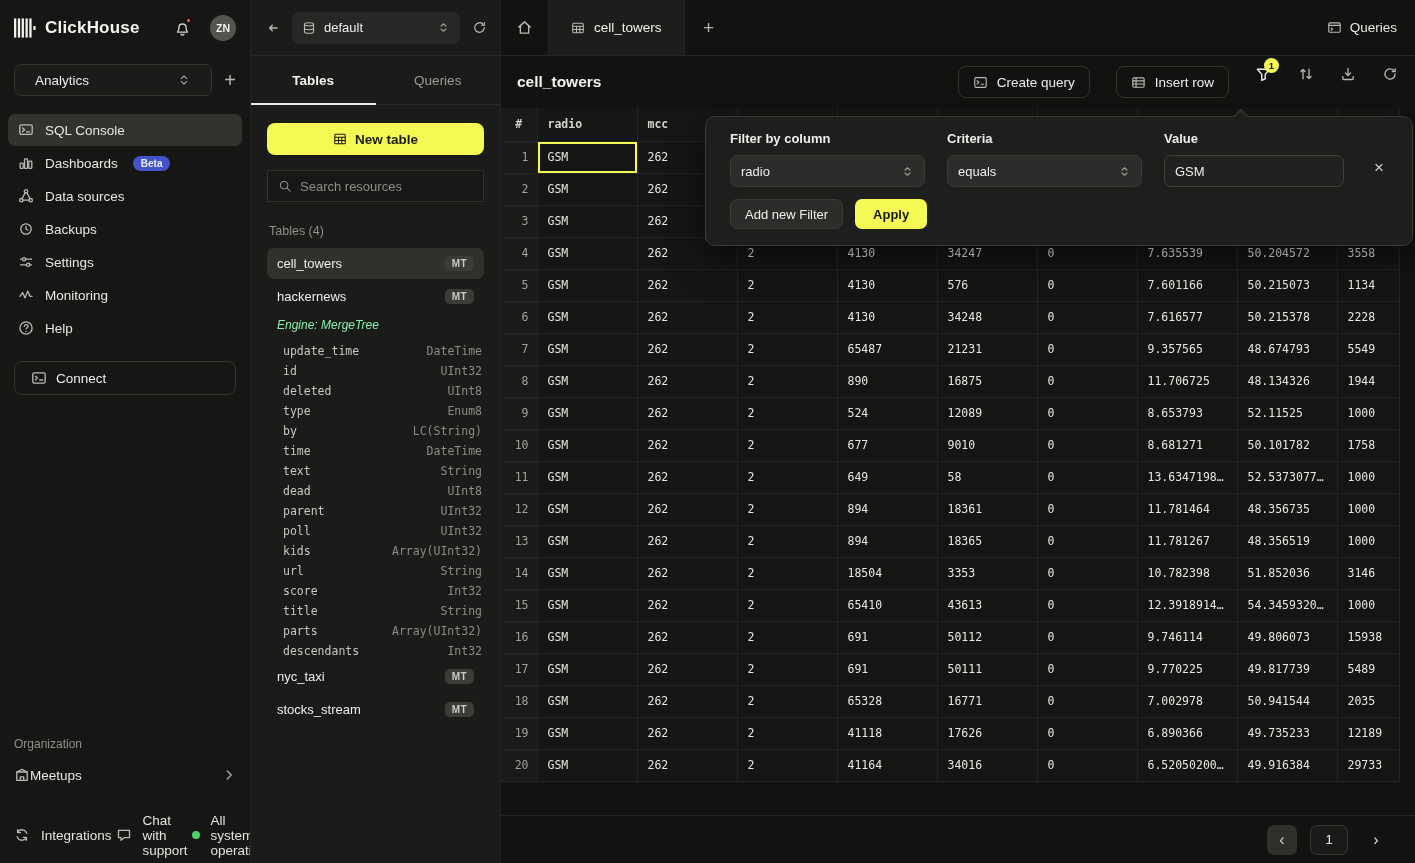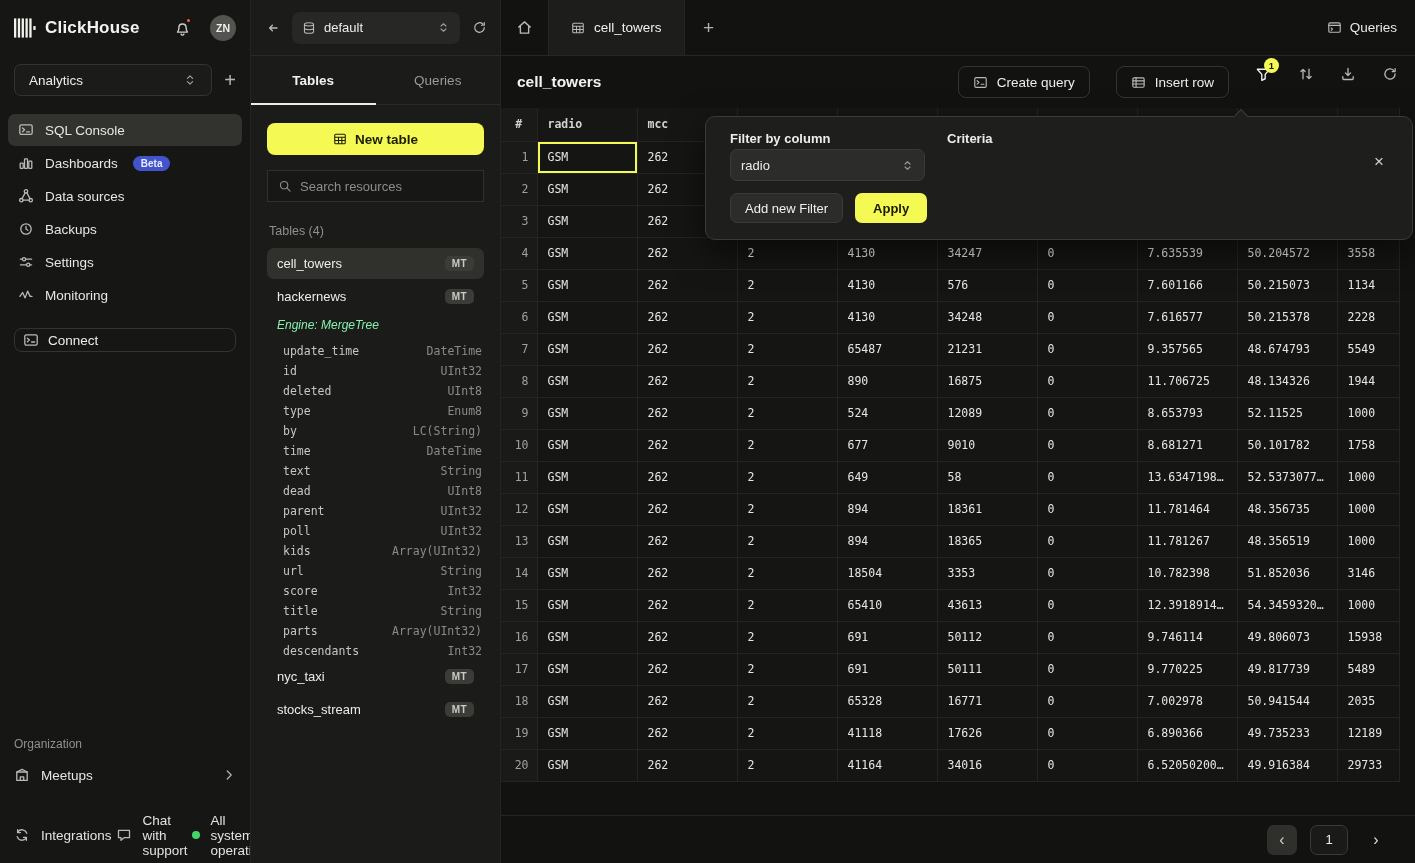--- a/index.html
+++ b/index.html
@@ -10,30 +10,30 @@
   svg { display:block; }
 
   
   .sidebar { width:250px; flex:0 0 250px; background:#161615; display:flex; flex-direction:column; }
   .sb-head { height:56px; display:flex; align-items:center; padding:4px 14px; gap:9px; }
   .brand { font-size:17px; font-weight:700; color:#f2f2ee; letter-spacing:.2px; margin-right:auto; }
   .bell { position:relative; color:#cfcfcb; }
   .bell .dot { position:absolute; top:-3px; right:-1px; width:7px; height:7px; border-radius:50%; background:#ff5c49; border:2px solid #161615; }
   .avatar { width:26px; height:26px; border-radius:50%; background:#53534f; color:#f0f0ec; font-size:10.5px; font-weight:700; display:flex; align-items:center; justify-content:center; margin-left:10px; }
   .ws-row { display:flex; align-items:center; gap:12px; padding:8px 14px 10px; }
-  .ws-select { flex:1; height:32px; border:1px solid #34342f; background:#1b1b1a; border-radius:7px; display:flex; align-items:center; justify-content:space-between; padding:0 14px; font-size:13.5px; color:#ececea; }
+  .ws-select { flex:1; height:32px; border:1px solid #34342f; background:#1b1b1a; border-radius:7px; display:flex; align-items:center; justify-content:space-between; padding:0 20px; font-size:13.5px; color:#ececea; }
   .ws-plus { color:#b5b5b1; font-size:20px; line-height:1; font-weight:400; }
   .sb-nav { padding:8px 8px 0; display:flex; flex-direction:column; gap:1px; }
   .nav-item { height:32px; display:flex; align-items:center; gap:11px; padding:0 10px; border-radius:7px; font-size:13.5px; color:#e6e6e2; }
   .nav-item.active { background:#32322f; }
   .beta-badge { margin-left:4px; background:#4353c9; color:#e8ebff; font-size:10px; font-weight:600; padding:2px 8px; border-radius:9px; }
-  .connect { margin:17px 14px 0; height:24px; border:1px solid #34342f; background:transparent; border-radius:8px; color:#ececea; font-size:13.5px; display:flex; align-items:center; gap:9px; padding:0 8px; font-family:inherit; }
+  .connect { margin:17px 14px 0; height:34px; border:1px solid #34342f; background:transparent; border-radius:8px; color:#ececea; font-size:13.5px; display:flex; align-items:center; gap:9px; padding:0 16px; font-family:inherit; }
   .sb-bottom { margin-top:auto; padding:0 14px; }
   .org-label { font-size:12px; color:#8f8f8b; margin-bottom:8px; }
-  .meetups { height:32px; display:flex; align-items:center; gap:11px; font-size:13.5px; color:#e6e6e2; }
+  .meetups { height:32px; display:flex; align-items:center; font-size:13.5px; color:#e6e6e2; }
   .meetups .chev { margin-left:auto; color:#b0b0ac; }
   .sb-footer { padding:30px 14px 14px; display:flex; flex-direction:row; gap:4px; }
   .footer-item { height:28px; display:flex; align-items:center; gap:11px; font-size:13.5px; color:#e2e2de; }
   .dot-green { width:8px; height:8px; border-radius:50%; background:#46d369; display:inline-block; }
 
   
   .explorer { width:250px; flex:0 0 250px; background:#1b1b1a; border-left:1px solid #242422; display:flex; flex-direction:column; }
   .exp-top { height:56px; border-bottom:1px solid #2a2a28; display:flex; align-items:center; gap:12px; padding:0 13px; }
   .db-select { flex:1; height:32px; background:#272725; border-radius:8px; display:flex; align-items:center; gap:8px; padding:0 10px; font-size:13px; color:#ececea; }
   .db-select .chevs { margin-left:auto; }
@@ -81,21 +81,21 @@
 
   .pager { height:48px; display:flex; align-items:center; justify-content:flex-end; gap:13px; padding:0 24px; border-top:1px solid #242422; }
   .pg-btn { width:30px; height:30px; border-radius:7px; border:none; display:flex; align-items:center; justify-content:center; color:#cfcfcb; background:#2f2f2c; font-size:16px; font-family:inherit; }
   .pg-btn.next { background:transparent; color:#dcdcd8; }
   .page-box { min-width:38px; height:30px; border:1px solid #3a3a36; border-radius:7px; background:#1a1a19; display:flex; align-items:center; justify-content:center; color:#f0f0ec; font-size:13px; }
 
   
   .filter-popup { position:absolute; left:705px; top:116px; width:708px; background:#1e1e1c; border:1px solid #3a3a36; border-radius:10px; box-shadow:0 12px 34px rgba(0,0,0,.55); z-index:50; padding:14px 24px 16px; }
   .notch { position:absolute; top:-6px; left:530px; width:10px; height:10px; background:#1e1e1c; border-left:1px solid #3a3a36; border-top:1px solid #3a3a36; transform:rotate(45deg); }
   .fp-row { display:flex; gap:22px; align-items:flex-start; }
-  .fp-field label { display:block; font-size:13px; font-weight:700; color:#ececea; margin-bottom:3px; }
+  .fp-field label { display:block; font-size:13px; font-weight:700; color:#ececea; margin-bottom:9px; }
   .fp-select { width:195px; height:32px; background:#2c2c2a; border:1px solid #3a3a36; border-radius:7px; display:flex; align-items:center; justify-content:space-between; padding:0 10px; font-size:13px; color:#ececea; }
   .fp-input { width:180px; height:32px; background:#21211f; border:1px solid #3f3f3b; border-radius:7px; color:#ececea; font-size:13px; padding:0 10px; font-family:inherit; outline:none; }
   .fp-close { margin-left:auto; align-self:flex-end; margin-bottom:7px; background:none; border:none; color:#cfcfcb; font-size:17px; line-height:1; padding:4px; font-family:inherit; }
   .fp-actions { margin-top:12px; display:flex; gap:12px; }
   .fp-add { height:30px; padding:0 14px; background:#2c2c2a; border:1px solid #3a3a36; border-radius:7px; color:#f0f0ec; font-size:13px; font-family:inherit; }
   .fp-apply { height:30px; padding:0 18px; background:#f5f954; border:none; border-radius:7px; color:#1a1a00; font-size:13px; font-weight:700; font-family:inherit; }
 </style>
 </head>
 <body>
 
@@ -188,20 +188,29 @@
           <span class="nav-label">Settings</span>
         </div>
         <div class="nav-item">
           <span class="icon">
             <svg viewBox="0 0 16 16" width="16" height="16" fill="none" stroke="currentColor" stroke-width="1.3" stroke-linecap="round" stroke-linejoin="round">
               <path d="M1.9 9.4l2.7-3.9 2.5 5.4 2.5-6.8 2.5 5.3h1.9"></path>
             </svg>
           </span>
           <span class="nav-label">Monitoring</span>
         </div>
+        <div class="nav-item">
+          <span class="icon">
+            <svg viewBox="0 0 16 16" width="16" height="16" fill="none" stroke="currentColor" stroke-width="1.3" stroke-linecap="round" stroke-linejoin="round">
+              <circle cx="8" cy="8" r="6.1"></circle>
+              <path d="M6.3 6.3c.2-1 1-1.6 2-1.6s1.8.8 1.8 1.7c0 1.2-1.7 1.4-2 2.4M8 11.5v.1"></path>
+            </svg>
+          </span>
+          <span class="nav-label">Help</span>
+        </div>
       </nav>
 
     <button class="connect">
       <span class="icon">
         <svg viewBox="0 0 16 16" width="16" height="16" fill="none" stroke="currentColor" stroke-width="1.3" stroke-linecap="round" stroke-linejoin="round">
             <rect x="1.8" y="2.8" width="12.4" height="10.4" rx="1.6"></rect>
             <path d="M4.4 6.2l2 1.8-2 1.8M8.6 10h3"></path>
           </svg>
       </span>
       <span>Connect</span>
@@ -765,20 +774,32 @@
           <span>radio</span>
           <span class="icon">
             <svg viewBox="0 0 16 16" width="13" height="13" fill="none" stroke="#9a9a96" stroke-width="1.4" stroke-linecap="round" stroke-linejoin="round">
                 <path d="M5 6.2 8 3.4l3 2.8M5 9.8l3 2.8 3-2.8"></path>
               </svg>
           </span>
         </div>
       </div>
       <div class="fp-field">
         <label>Criteria</label>
+        <div class="fp-select">
+          <span>equals</span>
+          <span class="icon">
+            <svg viewBox="0 0 16 16" width="13" height="13" fill="none" stroke="#9a9a96" stroke-width="1.4" stroke-linecap="round" stroke-linejoin="round">
+                <path d="M5 6.2 8 3.4l3 2.8M5 9.8l3 2.8 3-2.8"></path>
+              </svg>
+          </span>
+        </div>
+      </div>
+      <div class="fp-field">
+        <label>Value</label>
+        <input class="fp-input" type="text" value="GSM" style="">
       </div>
       <button class="fp-close">×</button>
     </div>
     <div class="fp-actions">
       <button class="fp-add">Add new Filter</button>
       <button class="fp-apply">Apply</button>
     </div>
   </div>
 
 </div>

